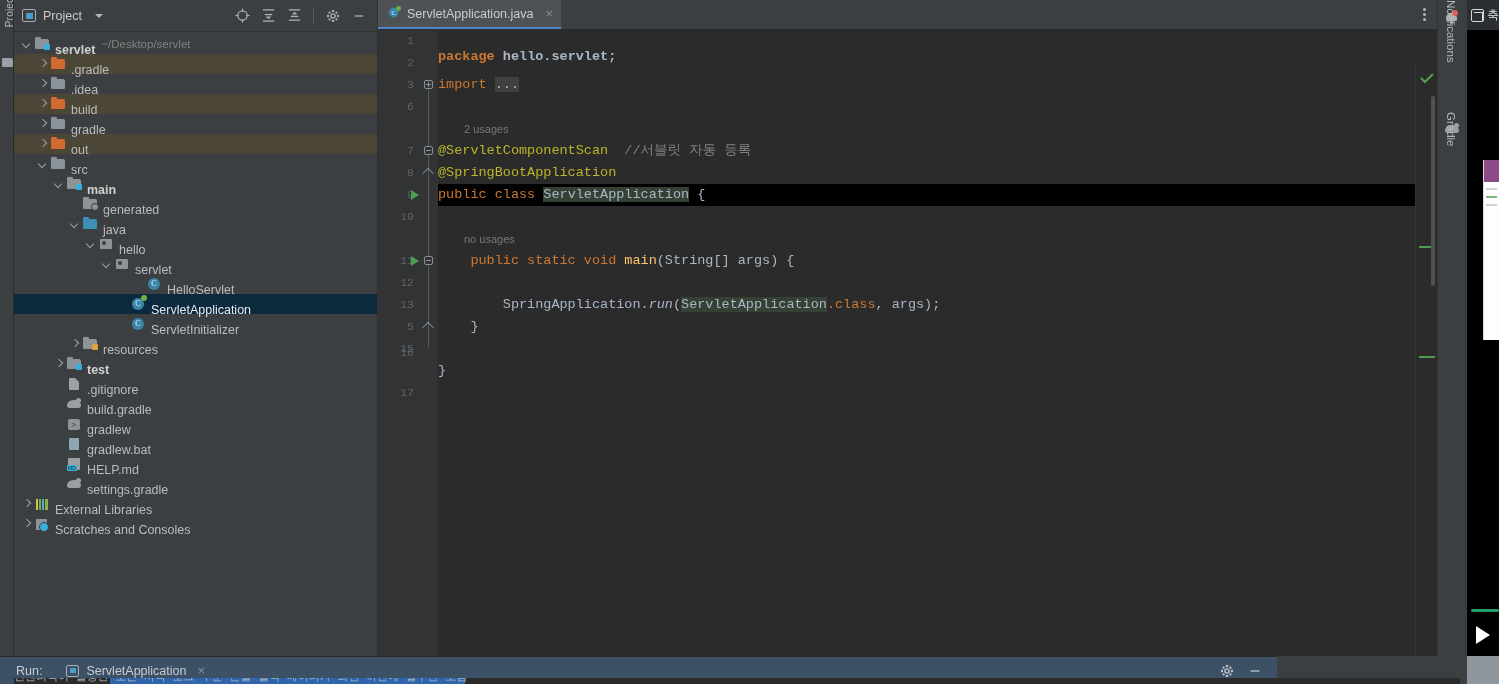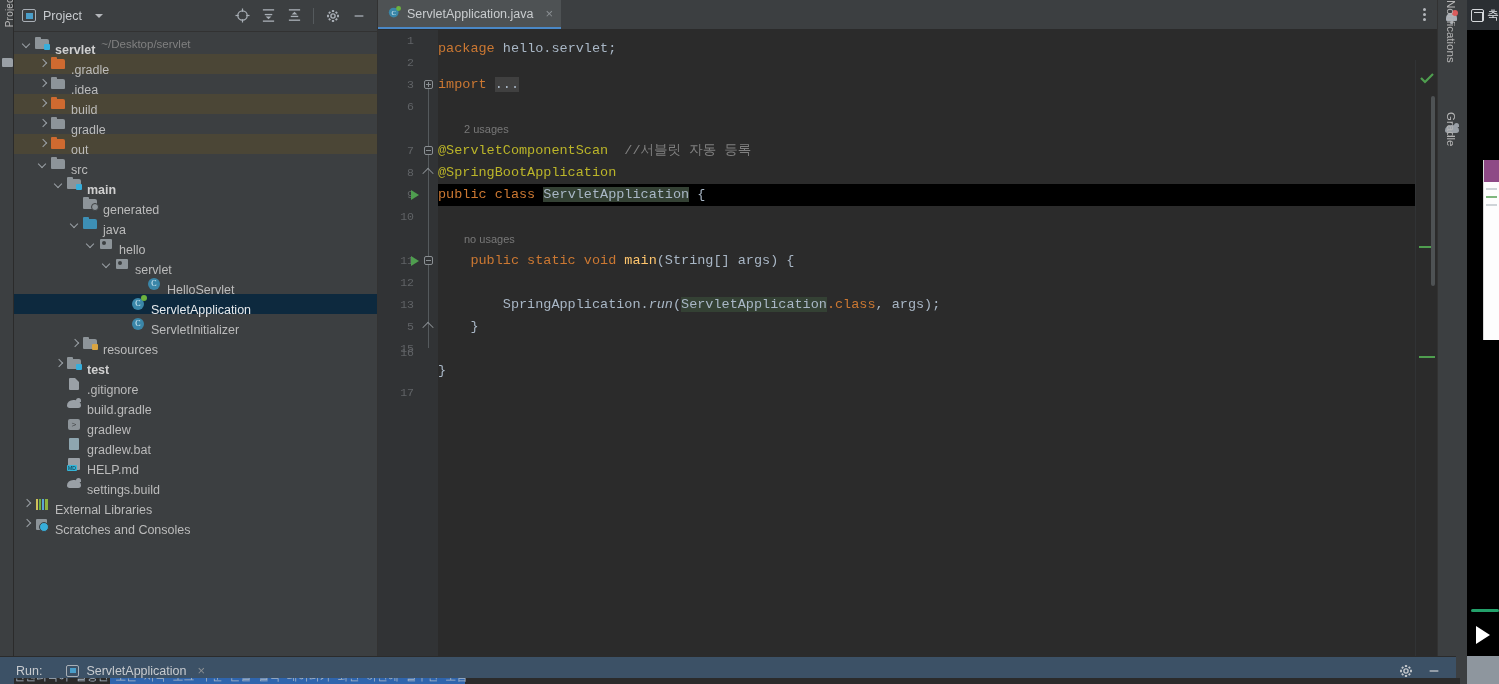--- a/index.html
+++ b/index.html
@@ -223,21 +223,21 @@
   .bell .body { position:absolute; left:0; top:1px; width:11px; height:8px;
     background:#a9afb6; border-radius:5px 5px 1px 1px; }
   .bell .clap { position:absolute; left:4px; bottom:-2px; width:3px; height:3px; background:#a9afb6; border-radius:50%; }
   .bell .dot { position:absolute; right:-1px; top:-2px; width:6px; height:6px; background:#db5c5c; border-radius:50%; }
   .eleph { position:absolute; left:7px; top:7px; width:14px; height:8px; background:#9aa0a6;
      border-radius: 7px 7px 3px 3px / 6px 6px 3px 3px; }
   .eleph::after { content:""; position:absolute; left:9px; top:-2px; width:5px; height:4px; background:#9aa0a6; border-radius:3px 3px 0 0; }
 
   
   .run-panel {
-    position:absolute; left:0; bottom:0; width:1456px; height:28px;
+    position:absolute; left:0; bottom:0; width:1277px; height:28px;
     background:#3c3f41; border-top:1px solid #2b2b2b;
   }
   .run-head {
     height:27px; display:flex; align-items:center; background:#3c5166;
     padding-left:16px; font-size:12.5px; color:#c8cbcf;
   }
   .run-label { margin-right:20px; color:#c8cbcf; }
   .run-tab { display:flex; align-items:center; gap:7px; position:relative; padding: 0 6px 0 4px; height:27px;}
   .run-tab-underline { position:absolute; left:0; right:0; bottom:0; height:2px; background:#4a88c7; }
   .run-ic { width:13px; height:12px; border:1.6px solid #a9afb6; border-radius:2px;
@@ -543,21 +543,21 @@
             <span class="ic-md"></span>
           </span>
           <span class="tlabel">HELP.md</span>
         </div>
         <div class="trow">
           <span style="display:inline-block;width:38px"></span>
           <span class="twist "></span>
           <span class="ticon">
             <span class="ic-gradle"></span>
           </span>
-          <span class="tlabel">settings.build</span>
+          <span class="tlabel">settings.gradle</span>
         </div>
         <div class="trow">
           <span style="display:inline-block;width:6px"></span>
           <span class="twist closed"></span>
           <span class="ticon">
             <span class="ic-libs"></span>
           </span>
           <span class="tlabel">External Libraries</span>
         </div>
         <div class="trow">
@@ -616,21 +616,21 @@
           <div class="gutter-fold">
             <div class="foldline" style="left: 4px; top: 54px; height: 264px;"></div>
             <div class="foldmark plus" style="left: 0px; top: 50px;"></div>
             <div class="foldmark" style="left: 0px; top: 116px;"></div>
             <div class="foldcap" style="left: 0px; top: 138px;"></div>
             <div class="foldmark" style="left: 0px; top: 226px;"></div>
             <div class="foldcap" style="left: 0px; top: 292px;"></div>
           </div>
         </div>
       <div class="code" id="code">
-          <div class="crow" style="top: 8px;"><span class="txt"><span class="kw">package</span> <span class="plain">hello.servlet;</span></span></div>
+          <div class="crow" style="top: 16px; font-weight: bold;"><span class="txt"><span class="kw">package</span> <span class="plain">hello.servlet;</span></span></div>
           <div class="crow" style="top: 22px;"><span class="txt"></span></div>
           <div class="crow" style="top: 44px;"><span class="txt"><span class="kw">import</span> <span class="hl-gray plain">...</span></span></div>
           <div class="crow" style="top: 66px;"><span class="txt"></span></div>
           <div class="crow" style="top: 88px;"><span class="inlay" style="padding-left:26px">2 usages</span></div>
           <div class="crow" style="top: 110px;"><span class="txt"><span class="ann">@ServletComponentScan</span>  <span class="cmt">//서블릿 자동 등록</span></span></div>
           <div class="crow" style="top: 132px;"><span class="txt"><span class="ann">@SpringBootApplication</span></span></div>
           <div class="crow current" style="top: 154px;"><span class="txt"><span class="kw">public class</span> <span class="hl-green cls">ServletApplication</span> <span class="plain">{</span></span></div>
           <div class="crow" style="top: 176px;"><span class="txt"></span></div>
           <div class="crow" style="top: 198px;"><span class="inlay" style="padding-left:26px">no usages</span></div>
           <div class="crow" style="top: 220px;"><span class="txt">    <span class="kw">public static void</span> <span class="fn">main</span><span class="plain">(String[] args) {</span></span></div>

